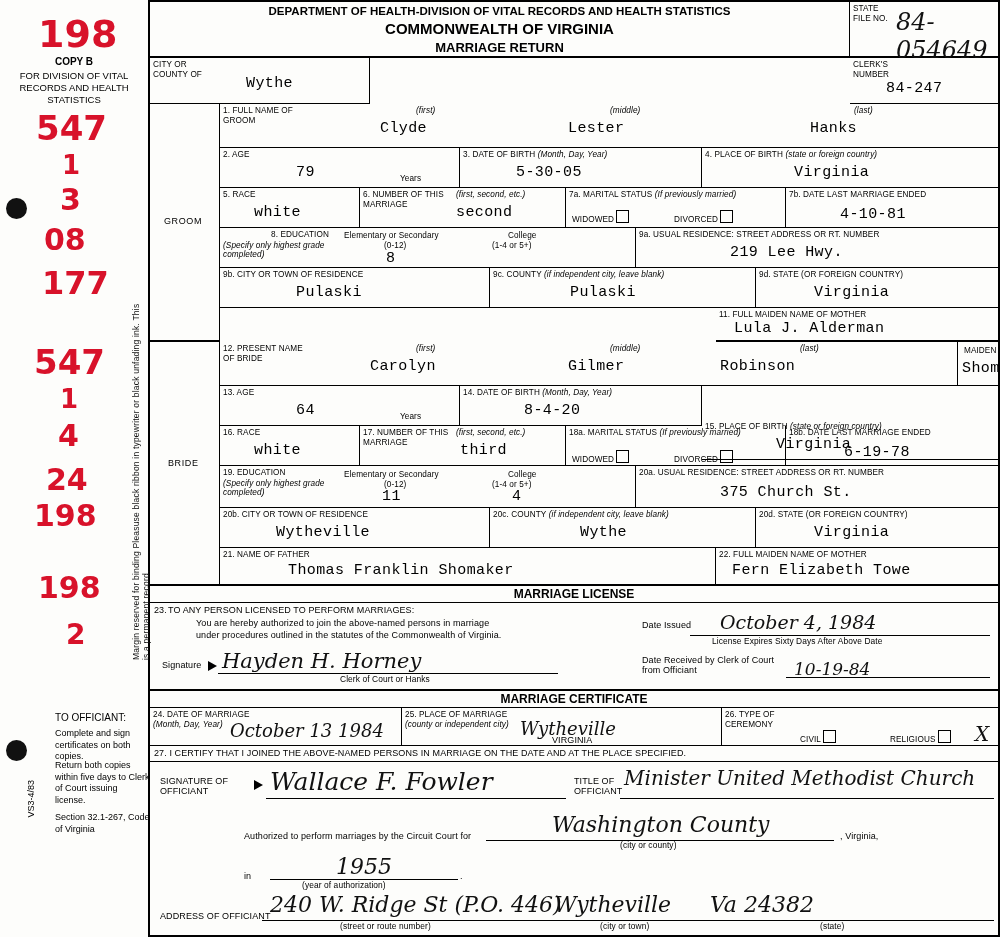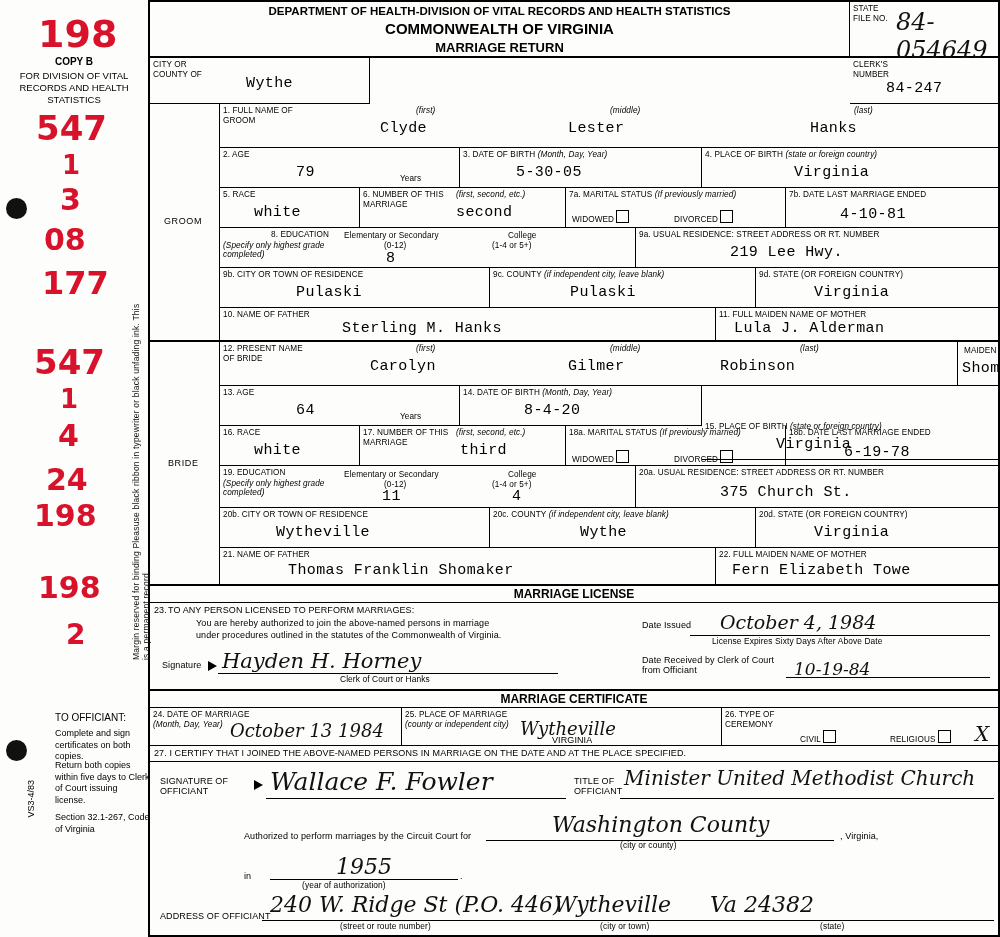--- a/index.html
+++ b/index.html
@@ -156,24 +156,20 @@
     </div>
     <div class="row br bb" style="left:340px;top:266px;width:266px;height:40px;">
       <div class="lab" style="position:absolute;left:3px;top:2px;"><span>9c. COUNTY</span> <span class="ital">(if independent city, leave blank)</span></div>
       <div class="type" style="position:absolute;left:80px;top:16px;">Pulaski</div>
     </div>
     <div class="row bb" style="left:606px;top:266px;width:242px;height:40px;">
       <div class="lab" style="position:absolute;left:3px;top:2px;">9d. STATE (OR FOREIGN COUNTRY)</div>
       <div class="type" style="position:absolute;left:58px;top:16px;">Virginia</div>
     </div>
 
-    <div class="row br" style="left:70px;top:306px;width:496px;height:34px;border-bottom:2px solid #000;">
-      <div class="lab" style="position:absolute;left:3px;top:2px;">10. NAME OF FATHER</div>
-      <div class="type" style="position:absolute;left:122px;top:12px;">Sterling M. Hanks</div>
-    </div>
     <div class="row" style="left:566px;top:306px;width:282px;height:34px;border-bottom:2px solid #000;">
       <div class="lab" style="position:absolute;left:3px;top:2px;">11. FULL MAIDEN NAME OF MOTHER</div>
       <div class="type" style="position:absolute;left:18px;top:12px;">Lula J. Alderman</div>
     </div>
 
     <div class="row br" style="left:0;top:340px;width:70px;height:244px;border-bottom:2px solid #000;">
       <div class="sidelab" style="left:18px;top:116px;">BRIDE</div>
     </div>
 
     <div class="row br bb" style="left:70px;top:340px;width:738px;height:44px;">

